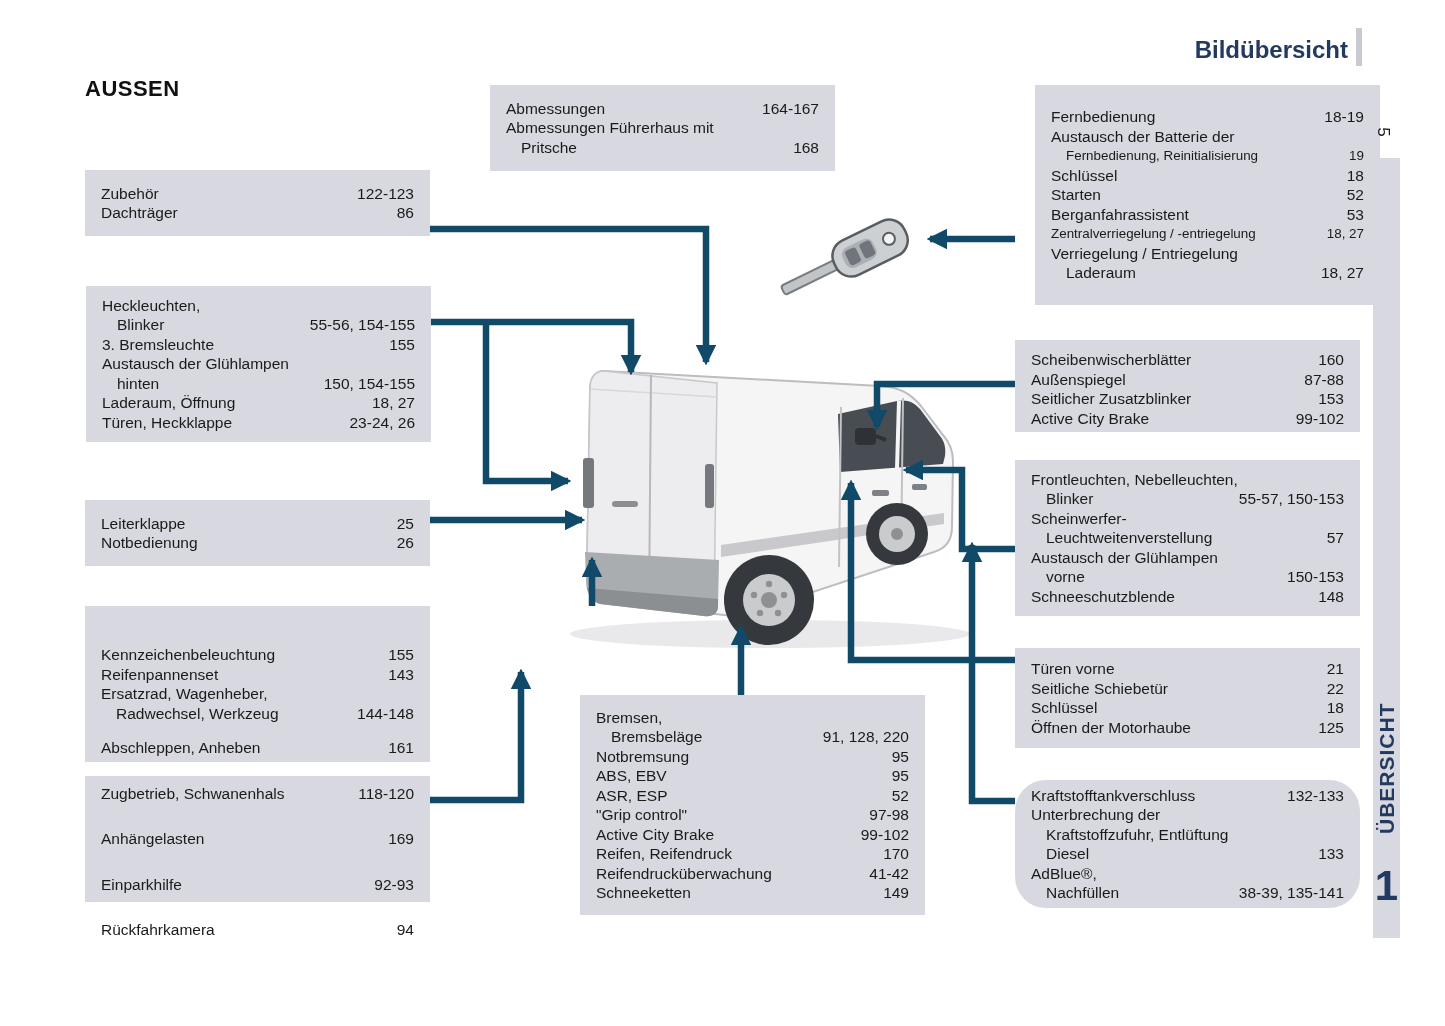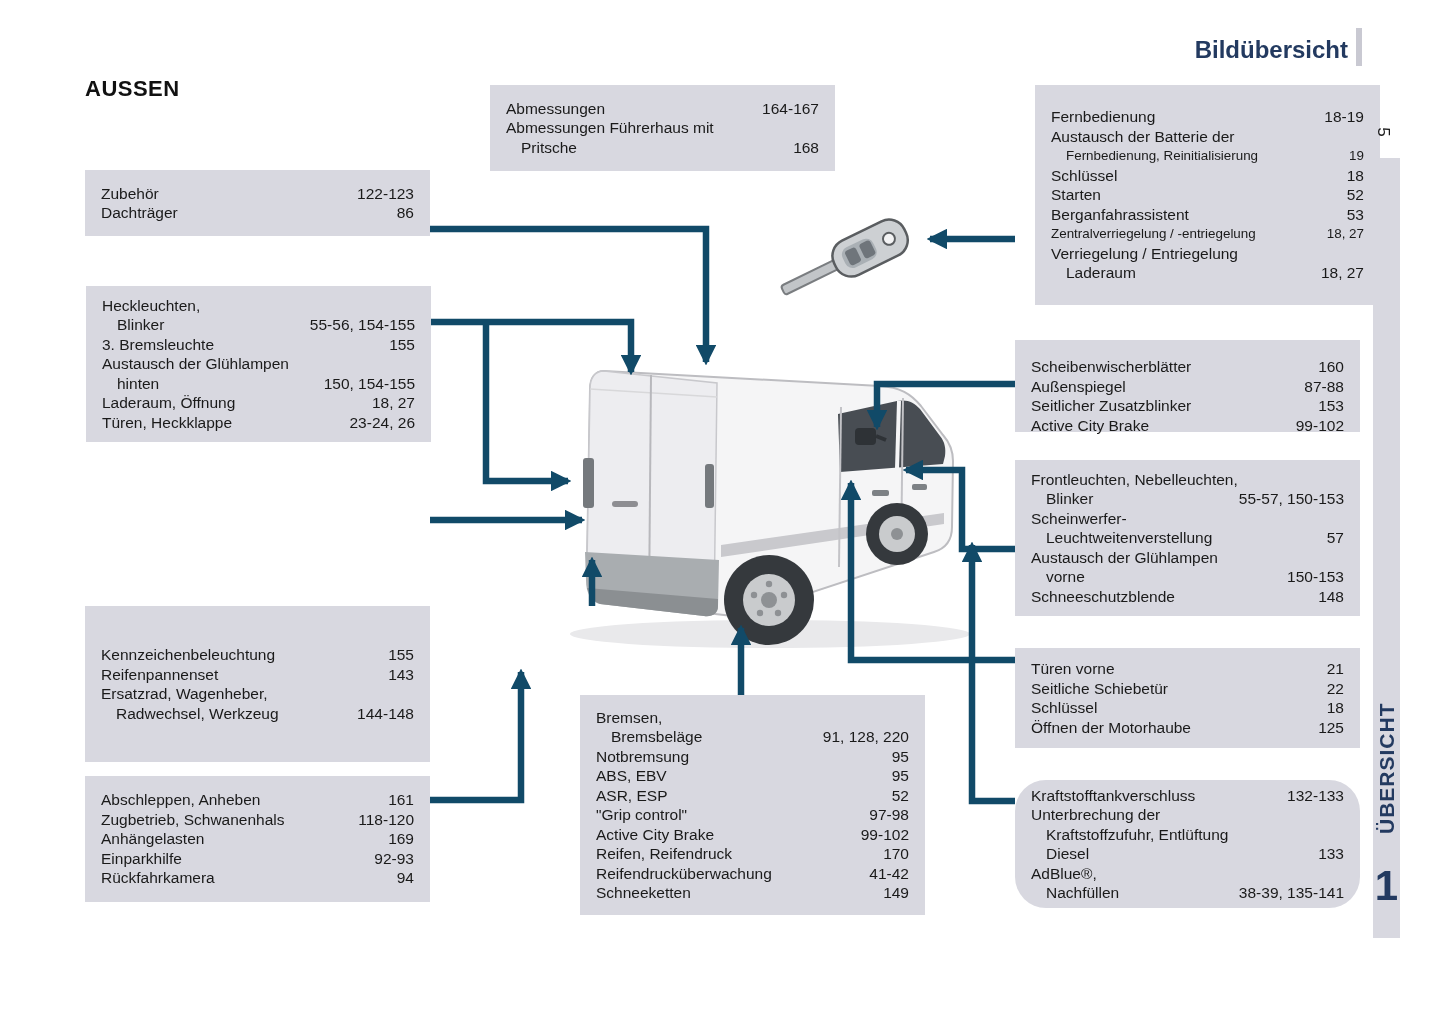--- a/index.html
+++ b/index.html
@@ -9,21 +9,21 @@
     font-family:"Liberation Sans", sans-serif;
     color:var(--text_color, #1a1a1a); overflow:hidden;
   }
   svg.overlay { position:absolute; left:0; top:0; z-index:1; }
   .arrow { stroke:var(--arrow_color, #114a68); stroke-width:6.5; fill:none; }
   #arw path { fill:var(--arrow_color, #114a68); }
 
   .box {
     position:absolute; z-index:2;
     background:var(--box_bg, #d8d8e0);
-    padding:17px 16px;
+    padding:10px 16px;
     display:flex; flex-direction:column; justify-content:center;
   }
   .row { display:flex; justify-content:space-between; align-items:baseline;
          font-size:15.5px; line-height:19.5px; }
   .row .lab { white-space:pre; }
   .row.indent .lab { padding-left:15px; }
   .row.small { font-size:13.4px; }
   .row .pg { white-space:nowrap; padding-left:6px; }
 
   .page-header { position:absolute; top:36px; right:97px; z-index:3;
@@ -177,39 +177,49 @@
       </div>
       <div class="row">
         <span class="lab">Laderaum, Öffnung</span>
         <span class="pg">18, 27</span>
       </div>
       <div class="row">
         <span class="lab">Türen, Heckklappe</span>
         <span class="pg">23-24, 26</span>
       </div>
     </div>
+  <div class="box" style="left:85px;   top:500px; width:345px; height:66px;">
+      <div class="row">
+        <span class="lab">Leiterklappe</span>
+        <span class="pg">25</span>
+      </div>
+      <div class="row">
+        <span class="lab">Notbedienung</span>
+        <span class="pg">26</span>
+      </div>
+    </div>
   <div class="box" style="left:85px;   top:606px; width:345px; height:156px;">
       <div class="row">
         <span class="lab">Kennzeichenbeleuchtung</span>
         <span class="pg">155</span>
       </div>
       <div class="row">
         <span class="lab">Reifenpannenset</span>
         <span class="pg">143</span>
       </div>
       <div class="row">
         <span class="lab">Ersatzrad, Wagenheber,</span>
         <span class="pg"></span>
       </div>
       <div class="row indent">
         <span class="lab">Radwechsel, Werkzeug</span>
         <span class="pg">144-148</span>
       </div>
     </div>
-  <div class="box" style="left:85px;   top:776px; width:345px; height:126px;">
+  <div class="box" style="left:85px;   top:776px; width:345px; height:126px;gap:26px;">
       <div class="row">
         <span class="lab">Abschleppen, Anheben</span>
         <span class="pg">161</span>
       </div>
       <div class="row">
         <span class="lab">Zugbetrieb, Schwanenhals</span>
         <span class="pg">118-120</span>
       </div>
       <div class="row">
         <span class="lab">Anhängelasten</span>

